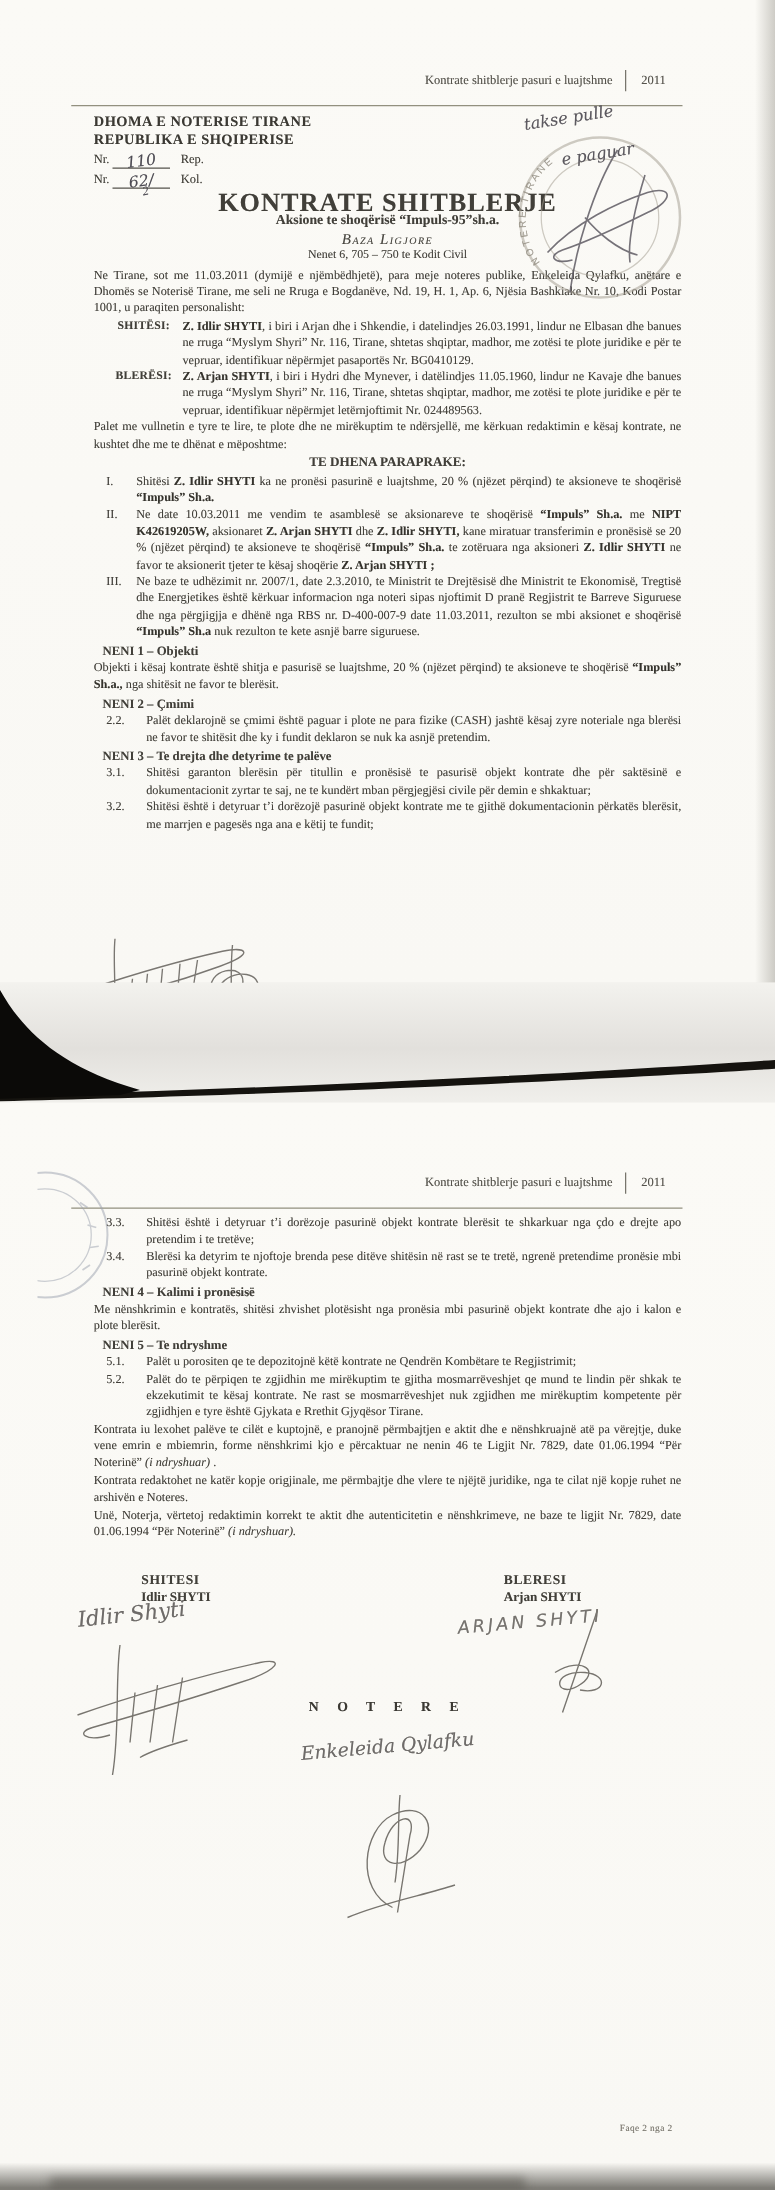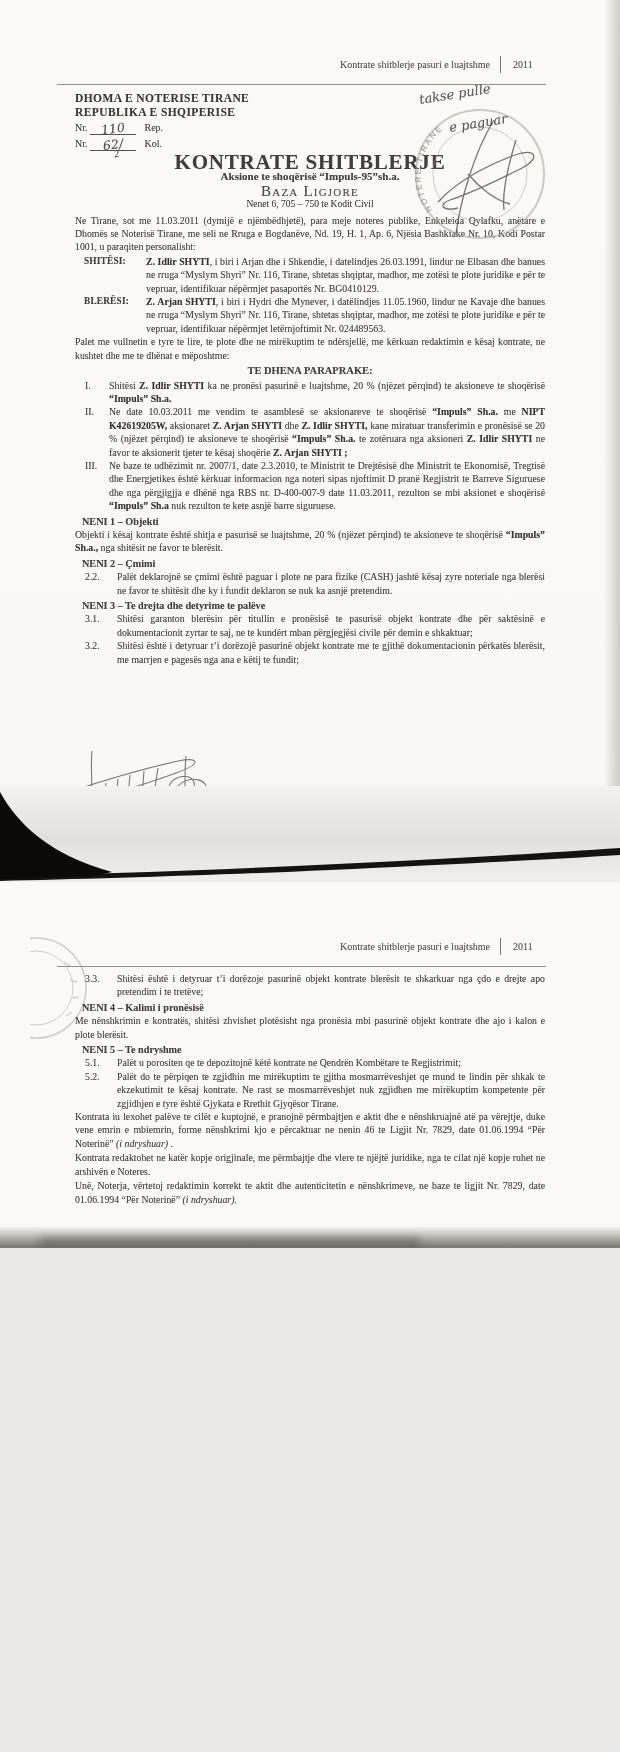--- a/index.html
+++ b/index.html
@@ -1,16 +1,16 @@
 <!DOCTYPE html>
 <html><head>
 <meta charset="utf-8">
 <style>
   html,body{margin:0;padding:0;background:#e8e7e3;}
-  .canvas{position:relative;width:620px;height:1248px;overflow:hidden;background:#efeeea;
+  .canvas{position:relative;width:620px;height:1752px;overflow:hidden;background:#efeeea;
           font-family:"Liberation Serif","DejaVu Serif",serif;color:#413f39;}
   .page{position:absolute;left:0;width:620px;background:linear-gradient(180deg,#fbfaf6,#f9f8f4);
         text-shadow:0 0 .3px rgba(60,58,52,.35);}
   .page1{top:0;height:786px;}
   .page2{top:882px;height:870px;}
   .gap{position:absolute;top:786px;left:0;width:620px;height:96px;}
   .edge-r{position:absolute;top:0;right:0;width:16px;height:100%;
           background:linear-gradient(to right,rgba(150,147,138,0),rgba(138,135,126,.4));}
   
   .runhead{position:absolute;top:56px;left:0;right:75px;display:flex;justify-content:flex-end;
@@ -26,26 +26,26 @@
   .nr-line{display:inline-block;width:46px;border-bottom:1px solid #55534c;text-align:center;
            position:relative;height:13px;vertical-align:bottom;}
   .hw-num{font-style:italic;font-family:"DejaVu Serif",serif;font-size:12.5px;color:#4e4c55;
           display:inline-block;transform:rotate(-7deg);}
   .kol-sub{position:absolute;left:24px;bottom:-11px;font-size:10px;font-style:italic;
            color:#4e4c55;transform:rotate(-12deg);}
   .nr-suffix{margin-left:6px;}
   
   .title{font-size:21px;font-weight:bold;letter-spacing:.8px;text-align:center;margin:5px 0 0;}
   .subtitle{font-size:11px;font-weight:bold;text-align:center;margin:1px 0 0;}
-  .baza{font-variant:small-caps;font-size:15px;letter-spacing:1.2px;text-align:center;color:#4a4842;margin-top:1px;}
+  .baza{font-variant:small-caps;font-size:12px;letter-spacing:1.2px;text-align:center;color:#4a4842;margin-top:1px;font-style:italic;}
   .nenet{font-size:9.5px;text-align:center;margin-bottom:2px;}
   
   .para{text-align:justify;margin:0 0 1px;}
   .party{display:flex;margin-left:9px;}
-  .plabel{flex:0 0 62px;font-weight:bold;font-size:9.3px;letter-spacing:.2px;}
+  .plabel{flex:0 0 62px;font-weight:bold;font-size:9.3px;letter-spacing:.2px;text-align:center;}
   .ptext{flex:1;text-align:justify;}
   .center-heading{font-weight:bold;text-align:center;font-size:10.5px;margin:2px 0 1px;}
   .art-heading{font-weight:bold;font-size:10.2px;margin:2px 0 0 7px;}
   .item{display:flex;margin-left:10px;}
   .item .num{flex:0 0 24px;}
   .item.dec .num{flex:0 0 32px;}
   .item .txt{flex:1;text-align:justify;}
   b{color:#35332d;margin-top:20px;}
   
   .pfoot{position:absolute;font-size:7.5px;letter-spacing:.3px;color:#7b786f;}
@@ -207,20 +207,24 @@
         <circle cx="6" cy="60" r="37" stroke-width="1"></circle>
         <path d="M34,34 l6,4 M40,52 l7,2 M42,70 l7,-1 M36,88 l6,-4" stroke-width="1.4"></path>
       </g>
     </svg>
 
     <div class="content content2">
       <div class="item dec">
         <span class="num">3.3.</span>
         <span class="txt">Shitësi është i detyruar t’i dorëzoje pasurinë objekt kontrate blerësit te shkarkuar nga çdo e drejte apo pretendim i te tretëve;</span>
       </div>
+      <div class="item dec">
+        <span class="num">3.4.</span>
+        <span class="txt">Blerësi ka detyrim te njoftoje brenda pese ditëve shitësin në rast se te tretë, ngrenë pretendime pronësie mbi pasurinë objekt kontrate.</span>
+      </div>
 
       <div class="art-heading">NENI 4 – Kalimi i pronësisë</div>
       <p class="para">Me nënshkrimin e kontratës, shitësi zhvishet plotësisht nga pronësia mbi pasurinë objekt kontrate dhe ajo i kalon e plote blerësit.</p>
 
       <div class="art-heading">NENI 5 – Te ndryshme</div>
       <div class="item dec">
         <span class="num">5.1.</span>
         <span class="txt">Palët u porositen qe te depozitojnë këtë kontrate ne Qendrën Kombëtare te Regjistrimit;</span>
       </div>
       <div class="item dec">

